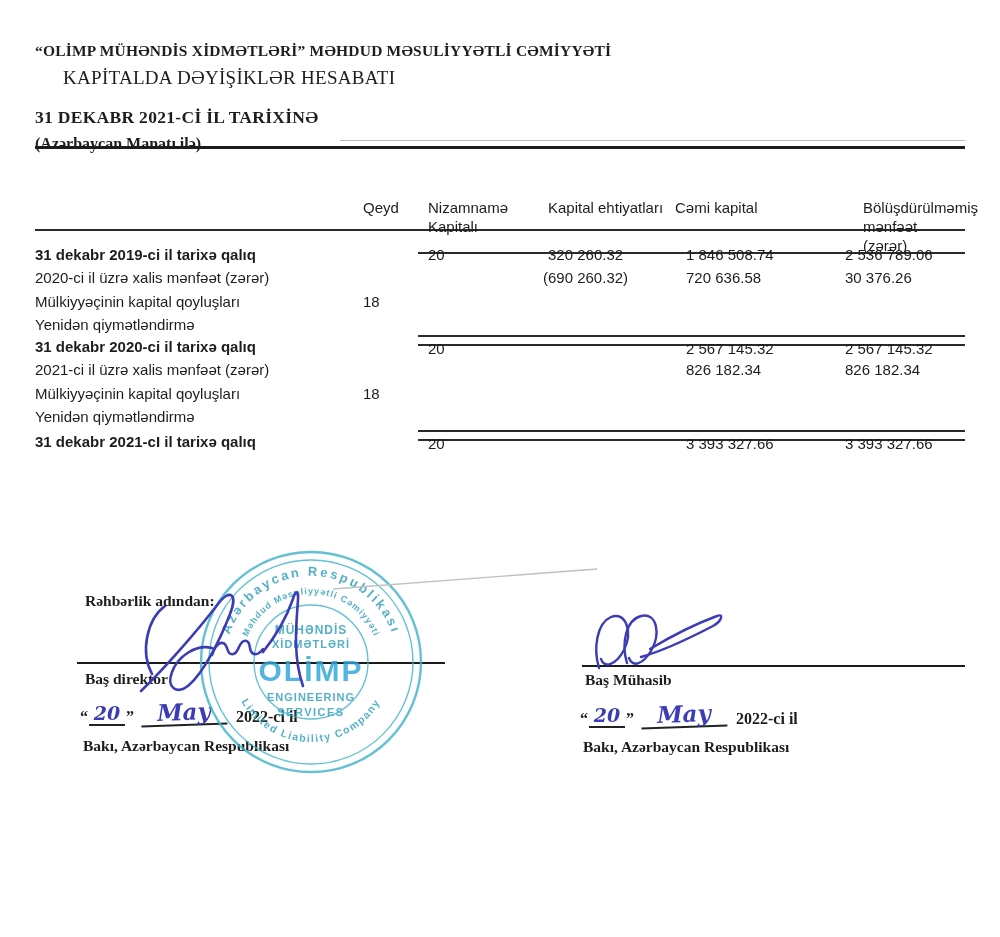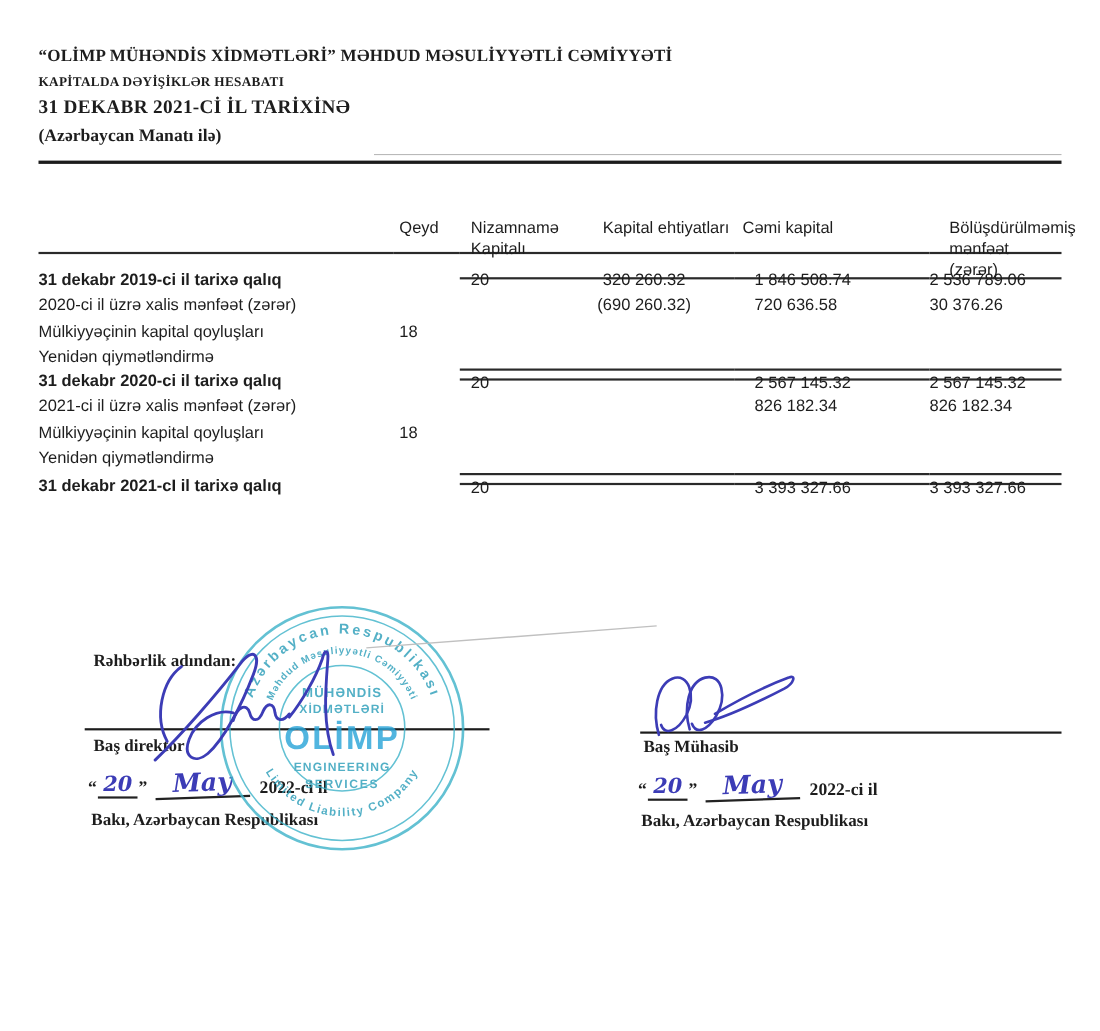--- a/index.html
+++ b/index.html
@@ -1,22 +1,22 @@
 <!DOCTYPE html>
 <html><head>
 <meta charset="utf-8">
 <style>
   html,body{margin:0;padding:0;background:#ffffff;}
   .page{position:relative;width:1000px;height:832px;background:#fff;overflow:hidden;
         font-family:"Liberation Sans",sans-serif;color:#1d1d1d;}
   
   .hdr{position:absolute;left:35px;top:42px;width:930px;font-family:"Liberation Serif",serif;}
   .t1{font-weight:700;font-size:15.5px;letter-spacing:.2px;}
-  .t2{font-weight:700;font-size:12px;margin-top:7px;letter-spacing:.3px;}
-  .t3{font-weight:700;font-size:17.5px;margin-top:5px;letter-spacing:.3px;}
+  .t2{font-weight:400;font-size:19px;margin-top:7px;letter-spacing:.3px;margin-left:28px;}
+  .t3{font-weight:700;font-size:17.5px;margin-top:18px;letter-spacing:.3px;}
   .t4{font-weight:700;font-size:16px;margin-top:7px;}
   .rule-faint{position:absolute;left:340px;top:140px;width:625px;height:1px;background:#b9b9b9;}
   .rule-main{position:absolute;left:35px;top:146px;width:930px;height:3px;background:#1c1c1c;}
   
   .equity-table{position:absolute;left:35px;top:184px;display:grid;
      grid-template-columns:323px 60px 122px 128px 177px 120px;
      grid-template-rows:47px 23px 24px 23px 22px 23px 24px 23px 25px 23px;
      font-size:15px;line-height:19px;}
   .equity-table div{box-sizing:border-box;padding-top:2px;margin-top:12px;}
   .b{font-weight:700;}

